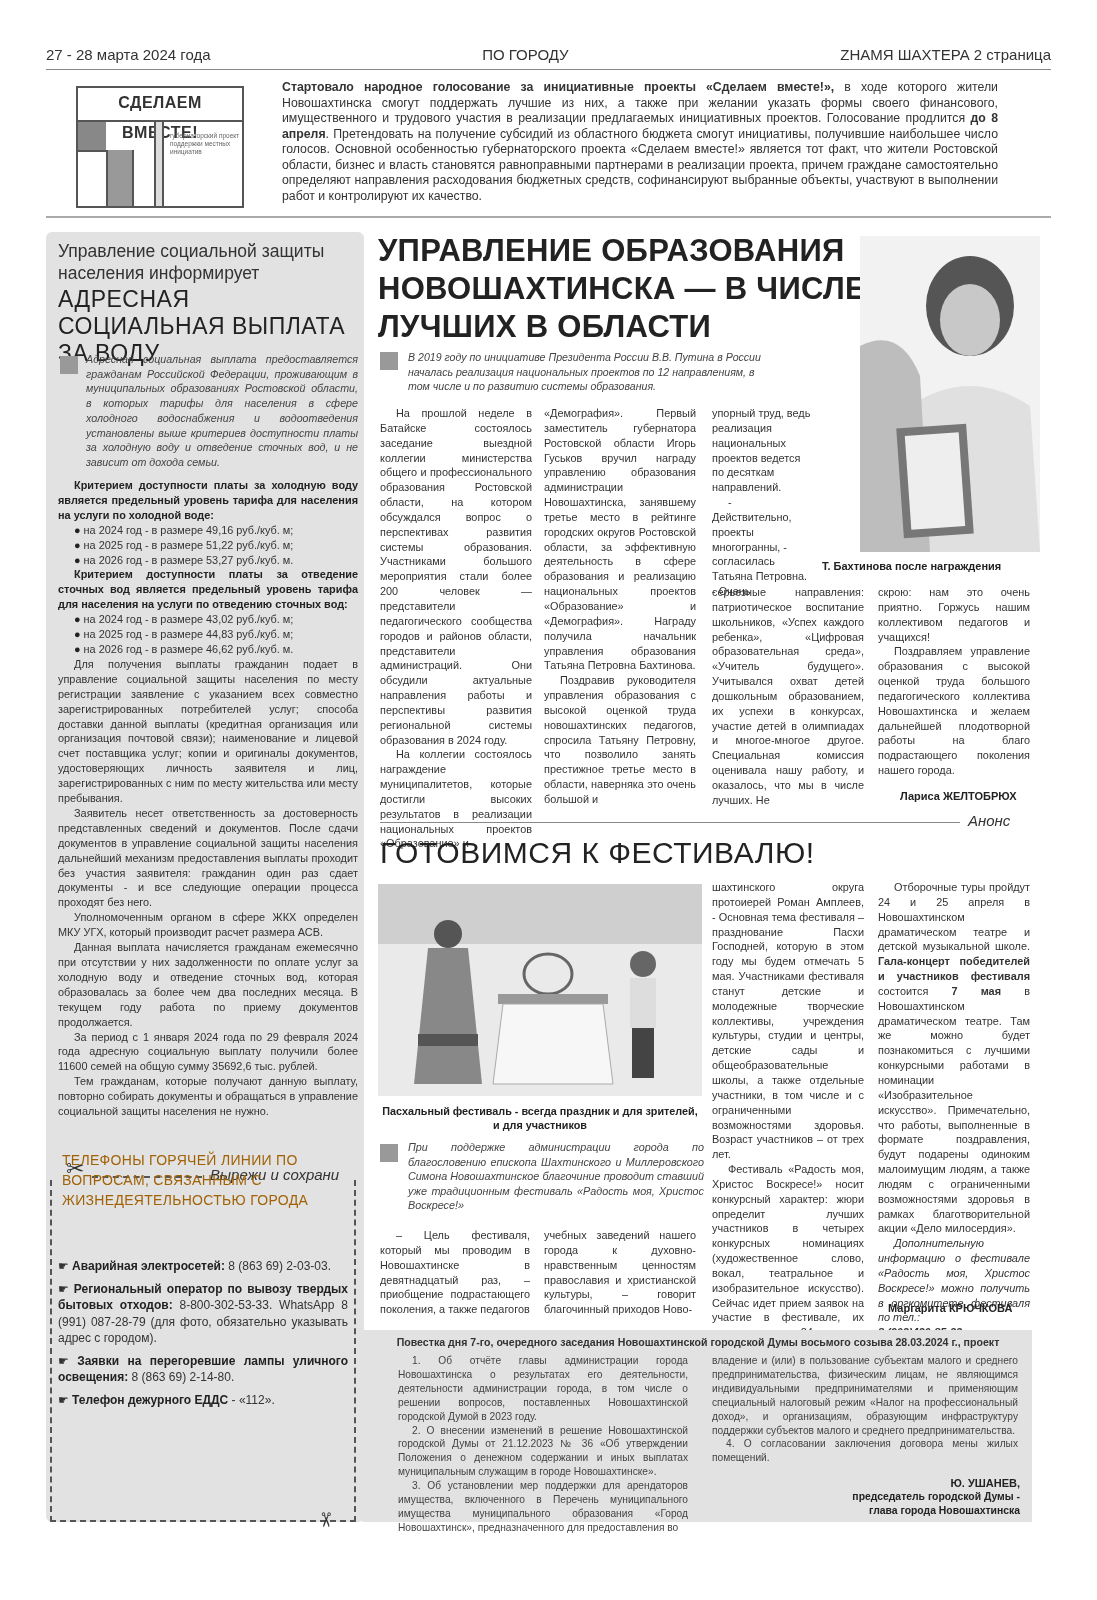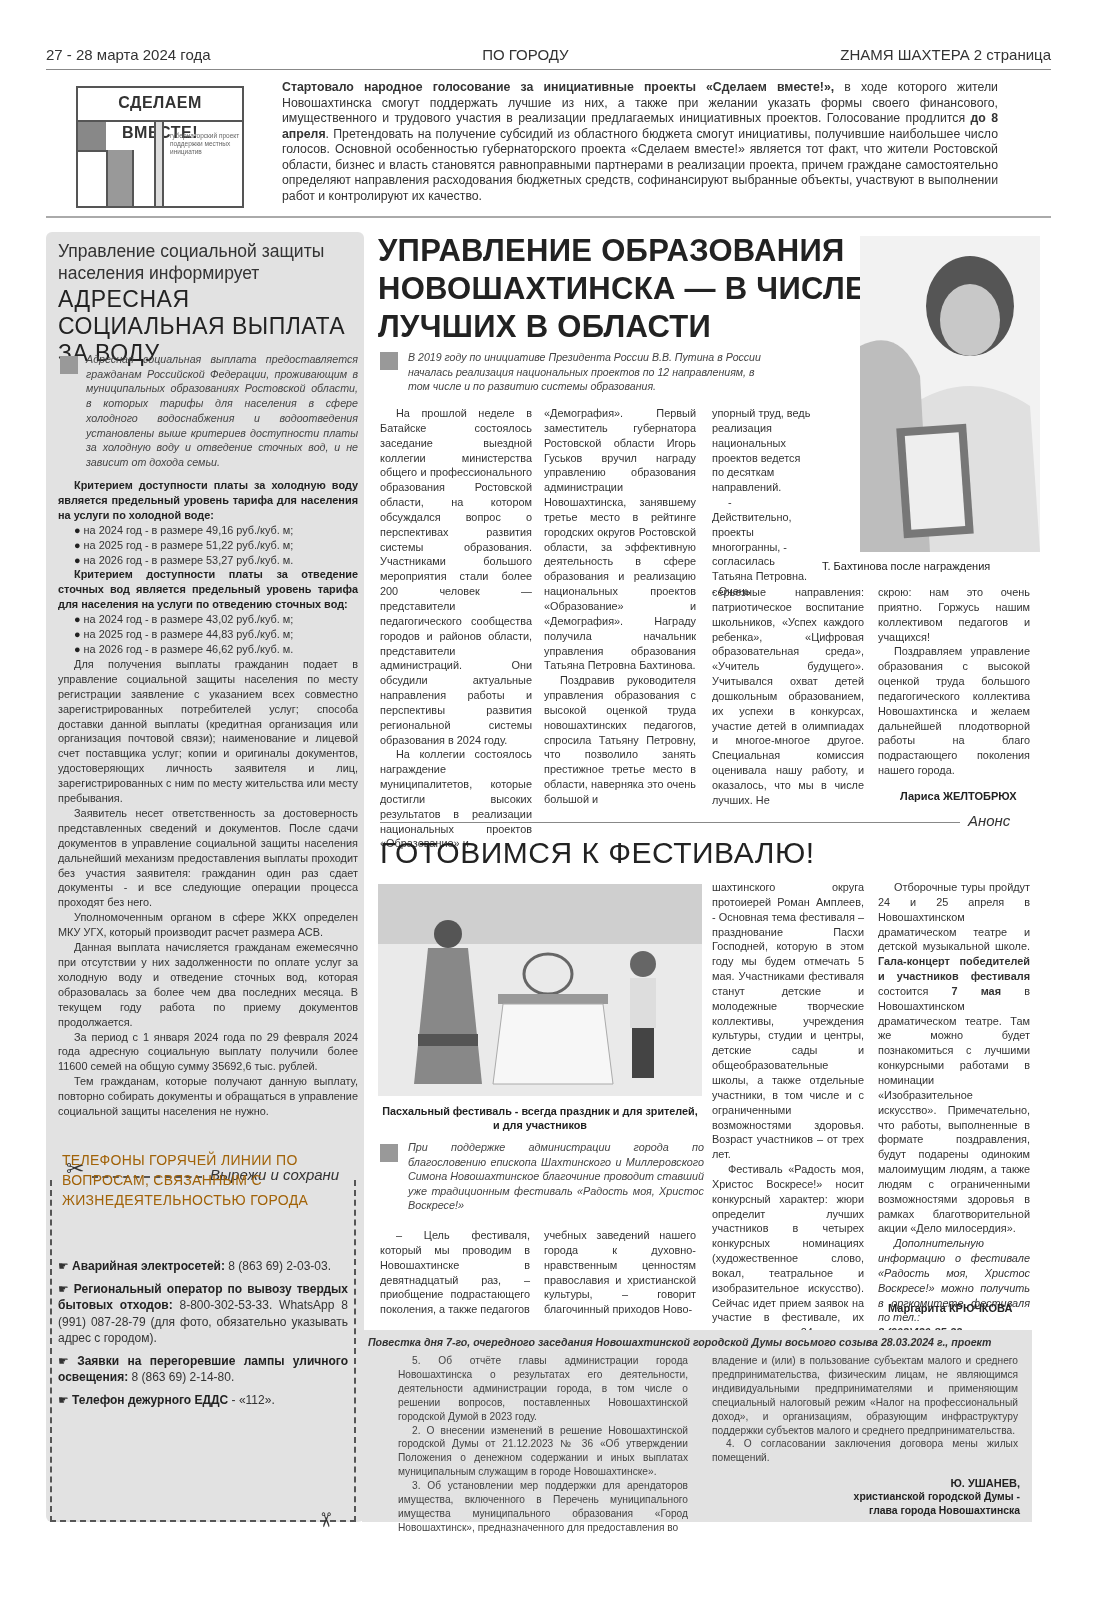--- a/index.html
+++ b/index.html
@@ -27,42 +27,42 @@
 .lb-body li::before{content:"● ";color:#222}
 .cut{top:1162px;left:56px;width:300px;height:30px}
 .hot{top:1180px;left:50px;width:306px;height:342px;border:2px dashed #555;border-top:none}
 .hot-title{top:1150px;left:62px;width:292px;font-size:14px;line-height:20px;color:#a16207;letter-spacing:.3px}
 .hot-list{top:1258px;left:58px;width:290px;font-size:12px;line-height:16.5px;color:#333}
 .hot-list div{margin-bottom:6px;text-align:justify}
 .hot-list b{color:#222}
 .art1-title{top:232px;left:378px;width:490px;font-size:31px;line-height:38px;font-weight:bold;color:#222;letter-spacing:.3px}
 .art1-lead{top:350px;left:408px;width:360px;font-size:10.6px;line-height:14.5px;font-style:italic;color:#444}
 .photo1{top:236px;left:860px;width:180px;height:316px}
-.photo1-cap{top:560px;left:822px;font-size:11px;font-weight:normal;color:#222}
+.photo1-cap{top:560px;left:822px;font-size:11px;font-weight:bold;color:#222}
 .col{font-size:10.9px;line-height:14.85px;color:#333;text-align:justify}
 .col p{text-indent:16px}
 .a1c1{top:406px;left:380px;width:152px}
 .a1c2{top:406px;left:544px;width:152px}
 .a1c3a{top:406px;left:712px;width:100px}
 .a1c3b{top:585px;left:712px;width:152px}
 .a1c4{top:585px;left:878px;width:152px}
 .sign1{top:790px;left:900px;font-size:11px;font-weight:bold;color:#222}
 .anons-rule{top:822px;left:380px;width:580px;border-top:1.5px solid #888}
 .anons{top:812px;left:968px;font-size:15px;font-style:italic;color:#333}
 .art2-title{top:836px;left:380px;font-size:30px;color:#222;letter-spacing:.5px}
 .photo2{top:884px;left:378px;width:324px;height:212px}
 .photo2-cap{top:1104px;left:378px;width:324px;text-align:center;font-size:10.8px;line-height:14px;font-weight:bold;color:#222}
 .a2-lead{top:1140px;left:408px;width:296px;font-size:10.8px;line-height:14.6px;font-style:italic;color:#444;text-align:justify}
 .a2c1{top:1228px;left:380px;width:150px}
 .a2c2{top:1228px;left:544px;width:152px}
 .a2c3{top:880px;left:712px;width:152px}
 .a2c4{top:880px;left:878px;width:152px}
 .sign2{top:1302px;left:888px;font-size:11px;font-weight:bold;color:#222}
 .agenda{top:1330px;left:362px;width:670px;height:192px;background:#e2e2e2}
-.agenda-h{top:1336px;left:368px;width:660px;font-size:10.6px;font-weight:bold;font-style:italic;color:#333;}
+.agenda-h{top:1336px;left:368px;width:660px;font-size:10.6px;font-weight:bold;color:#333;text-align:center}
 .ag1{top:1354px;left:398px;width:290px;font-size:10.2px;line-height:13.9px;color:#444;text-align:justify}
 .ag2{top:1354px;left:712px;width:306px;font-size:10.2px;line-height:13.9px;color:#444;text-align:justify}
 .ag1 p,.ag2 p{text-indent:14px}
 .ag-sign{top:1476px;left:780px;width:240px;text-align:right;font-size:10.4px;line-height:14px;font-weight:bold;color:#222}
 </style>
 </head>
 <body>
 
 <div class="abs hdr">
   <span>27 - 28 марта 2024 года</span>
@@ -190,25 +190,25 @@
 <div class="abs col a2c4">
   <p><span>Отборочные туры пройдут 24 и 25 апреля в Новошахтинском драматическом театре и детской музыкальной школе. </span><b>Гала-концерт победителей и участников фестиваля</b><span> состоится </span><b>7 мая</b><span> в Новошахтинском драматическом театре. Там же можно будет познакомиться с лучшими конкурсными работами в номинации «Изобразительное искусство». Примечательно, что работы, выполненные в формате поздравления, будут подарены одиноким малоимущим людям, а также людям с ограниченными возможностями здоровья в рамках благотворительной акции «Дело милосердия».</span></p>
   <p style="font-style:italic">Дополнительную информацию о фестивале «Радость моя, Христос Воскресе!» можно получить в оргкомитете фестиваля по тел.:</p>
   <p style="text-indent:0;font-weight:bold;font-style:italic">8 (903)430-85-33.</p>
 </div>
 <div class="abs sign2">Маргарита КРЮЧКОВА</div>
 
 <div class="abs agenda"></div>
 <div class="abs agenda-h">Повестка дня 7-го, очередного заседания Новошахтинской городской Думы восьмого созыва 28.03.2024 г., проект</div>
 <div class="abs ag1">
-  <p>5. Об отчёте главы администрации города Новошахтинска о результатах его деятельности, деятельности администрации города, в том числе о решении вопросов, поставленных Новошахтинской городской Думой в 2023 году.</p>
+  <p>1. Об отчёте главы администрации города Новошахтинска о результатах его деятельности, деятельности администрации города, в том числе о решении вопросов, поставленных Новошахтинской городской Думой в 2023 году.</p>
   <p>2. О внесении изменений в решение Новошахтинской городской Думы от 21.12.2023 № 36 «Об утверждении Положения о денежном содержании и иных выплатах муниципальным служащим в городе Новошахтинске».</p>
   <p>3. Об установлении мер поддержки для арендаторов имущества, включенного в Перечень муниципального имущества муниципального образования «Город Новошахтинск», предназначенного для предоставления во</p>
 </div>
 <div class="abs ag2">
   <p style="text-indent:0">владение и (или) в пользование субъектам малого и среднего предпринимательства, физическим лицам, не являющимся индивидуальными предпринимателями и применяющим специальный налоговый режим «Налог на профессиональный доход», и организациям, образующим инфраструктуру поддержки субъектов малого и среднего предпринимательства.</p>
   <p>4. О согласовании заключения договора мены жилых помещений.</p>
 </div>
 <div class="abs ag-sign">
   <div style="font-size:11px">Ю. УШАНЕВ,</div>
-  <div>христианской городской Думы -</div>
+  <div>председатель городской Думы -</div>
   <div>глава города Новошахтинска</div>
 </div>
 
 </body></html>

